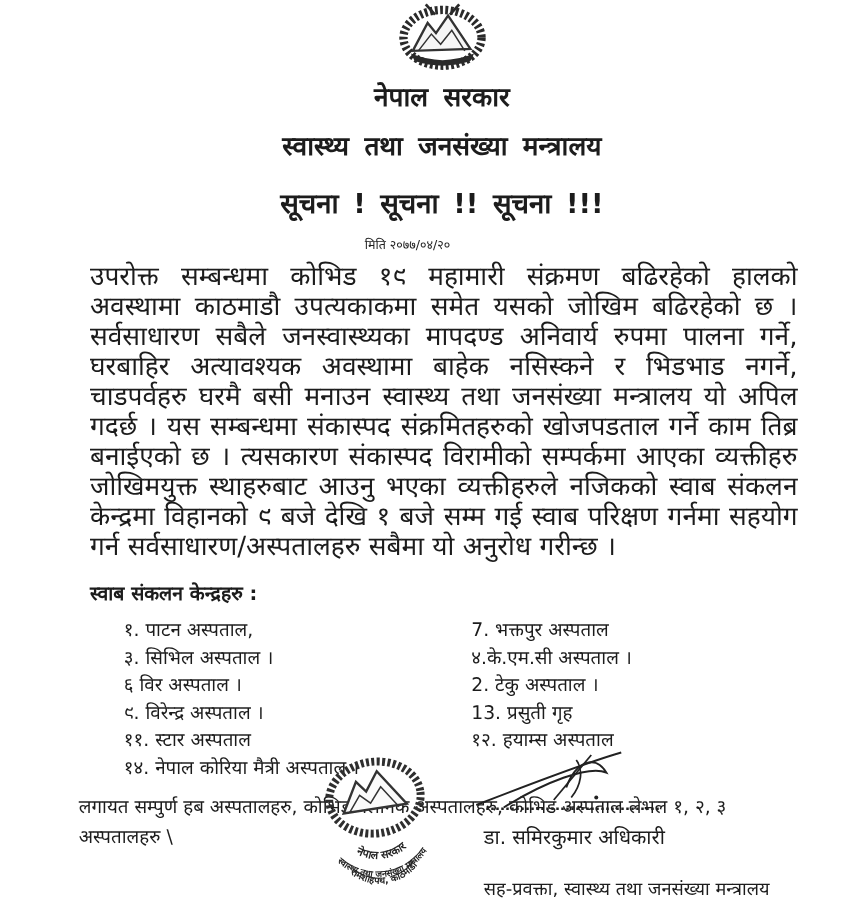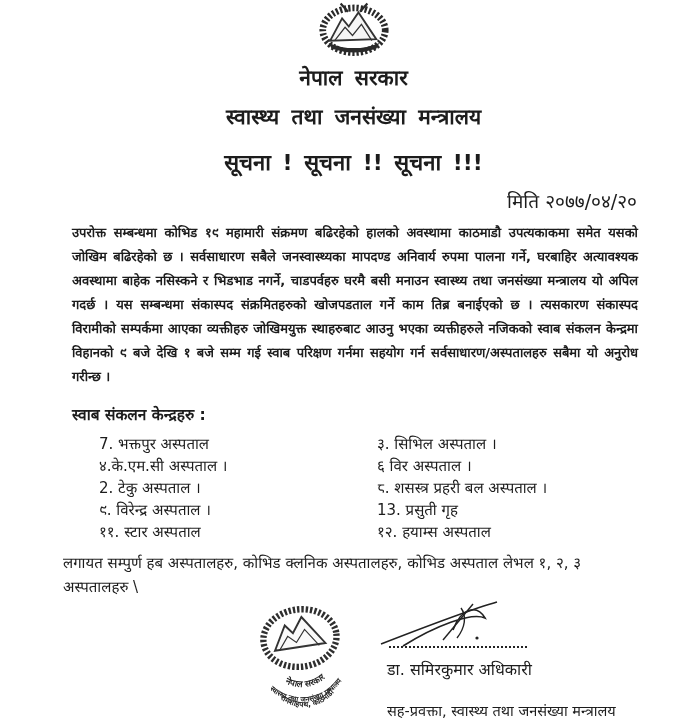--- a/index.html
+++ b/index.html
@@ -10,27 +10,26 @@
     font-family: "DejaVu Sans", sans-serif;
   }
   .page { position: relative; width: 677px; height: 727px; overflow: hidden; background: #fff; margin-left: 15px; }
 
   .emblem-wrap { display: flex; justify-content: center; padding-top: 2px; }
 
   .org-line1 { text-align: center; font-size: 21px; font-weight: bold; margin-top: 3px; word-spacing: 5px; }
   .org-line2 { text-align: center; font-size: 21px; font-weight: bold; margin-top: 11px; word-spacing: 5px; }
   .notice-heading { text-align: center; font-size: 22px; font-weight: bold; margin-top: 16px; word-spacing: 4px; }
 
-  .date-line { text-align: right; margin: 12px 55px 0 0; font-size: 19px; }
+  .date-line { text-align: center; margin: 12px 55px 0 0; font-size: 10px; }
 
   .body-para {
     margin: 7px 54px 0 57px;
-    font-size: 13px; line-height: 24px;
+    font-size: 21px; line-height: 24px;
     text-align: justify;
-    font-weight: bold;
   }
 
   .centers-heading { margin: 14px 0 0 57px; font-size: 15.5px; font-weight: bold; }
 
   .centers-grid {
     display: grid;
     grid-template-columns: 278px auto;
     margin: 8px 0 0 84px;
     font-size: 15px;
     line-height: 22px;
@@ -69,30 +68,31 @@
   <div class="org-line2">स्वास्थ्य तथा जनसंख्या मन्त्रालय</div>
   <div class="notice-heading">सूचना ! सूचना !! सूचना !!!</div>
 
   <div class="date-line">मिति २०७७/०४/२०</div>
 
   <div class="body-para">उपरोक्त सम्बन्धमा कोभिड १९ महामारी संक्रमण बढिरहेको हालको अवस्थामा काठमाडौ उपत्यकाकमा समेत यसको जोखिम बढिरहेको छ । सर्वसाधारण सबैले जनस्वास्थ्यका मापदण्ड अनिवार्य रुपमा पालना गर्ने, घरबाहिर अत्यावश्यक अवस्थामा बाहेक नसिस्कने र भिडभाड नगर्ने, चाडपर्वहरु घरमै बसी मनाउन स्वास्थ्य तथा जनसंख्या मन्त्रालय यो अपिल गदर्छ । यस सम्बन्धमा संकास्पद संक्रमितहरुको खोजपडताल गर्ने काम तिब्र बनाईएको छ । त्यसकारण संकास्पद विरामीको सम्पर्कमा आएका व्यक्तीहरु जोखिमयुक्त स्थाहरुबाट आउनु भएका व्यक्तीहरुले नजिकको स्वाब संकलन केन्द्रमा  विहानको ९ बजे देखि १ बजे सम्म गई स्वाब परिक्षण गर्नमा सहयोग गर्न सर्वसाधारण/अस्पतालहरु सबैमा  यो अनुरोध गरीन्छ ।</div>
 
   <div class="centers-heading">स्वाब संकलन केन्द्रहरु :</div>
 
   <div class="centers-grid">
+    <div class="center-item">१. पाटन अस्पताल,</div>
     <div class="center-item">7. भक्तपुर अस्पताल</div>
     <div class="center-item">३. सिभिल अस्पताल ।</div>
     <div class="center-item">४.के.एम.सी अस्पताल ।</div>
     <div class="center-item">६ विर अस्पताल ।</div>
     <div class="center-item">2. टेकु अस्पताल ।</div>
-    <div class="center-item">८. शसस्त्र प्रहरी बल अस्पताल ।</div>
     <div class="center-item">९. विरेन्द्र अस्पताल ।</div>
     <div class="center-item">13. प्रसुती गृह</div>
     <div class="center-item">११. स्टार अस्पताल</div>
     <div class="center-item">१२. हयाम्स अस्पताल</div>
+    <div class="center-item">१४. नेपाल कोरिया मैत्री अस्पताल ।</div>
   </div>
 
   <div class="closing-para">लगायत सम्पुर्ण हब अस्पतालहरु, कोभिड क्लनिक अस्पतालहरु, कोभिड अस्पताल लेभल १, २, ३ अस्पतालहरु \</div>
 
   <div class="stamp-wrap">
     <svg width="120" height="126" viewBox="0 0 150 158">
       <defs>
         <path id="arc1" d="M 36 88 A 44 44 0 0 0 114 88"></path>
         <path id="arc2" d="M 20 94 A 60 60 0 0 0 130 94"></path>
         <path id="arc3" d="M 32 110 A 48 48 0 0 0 118 110"></path>

